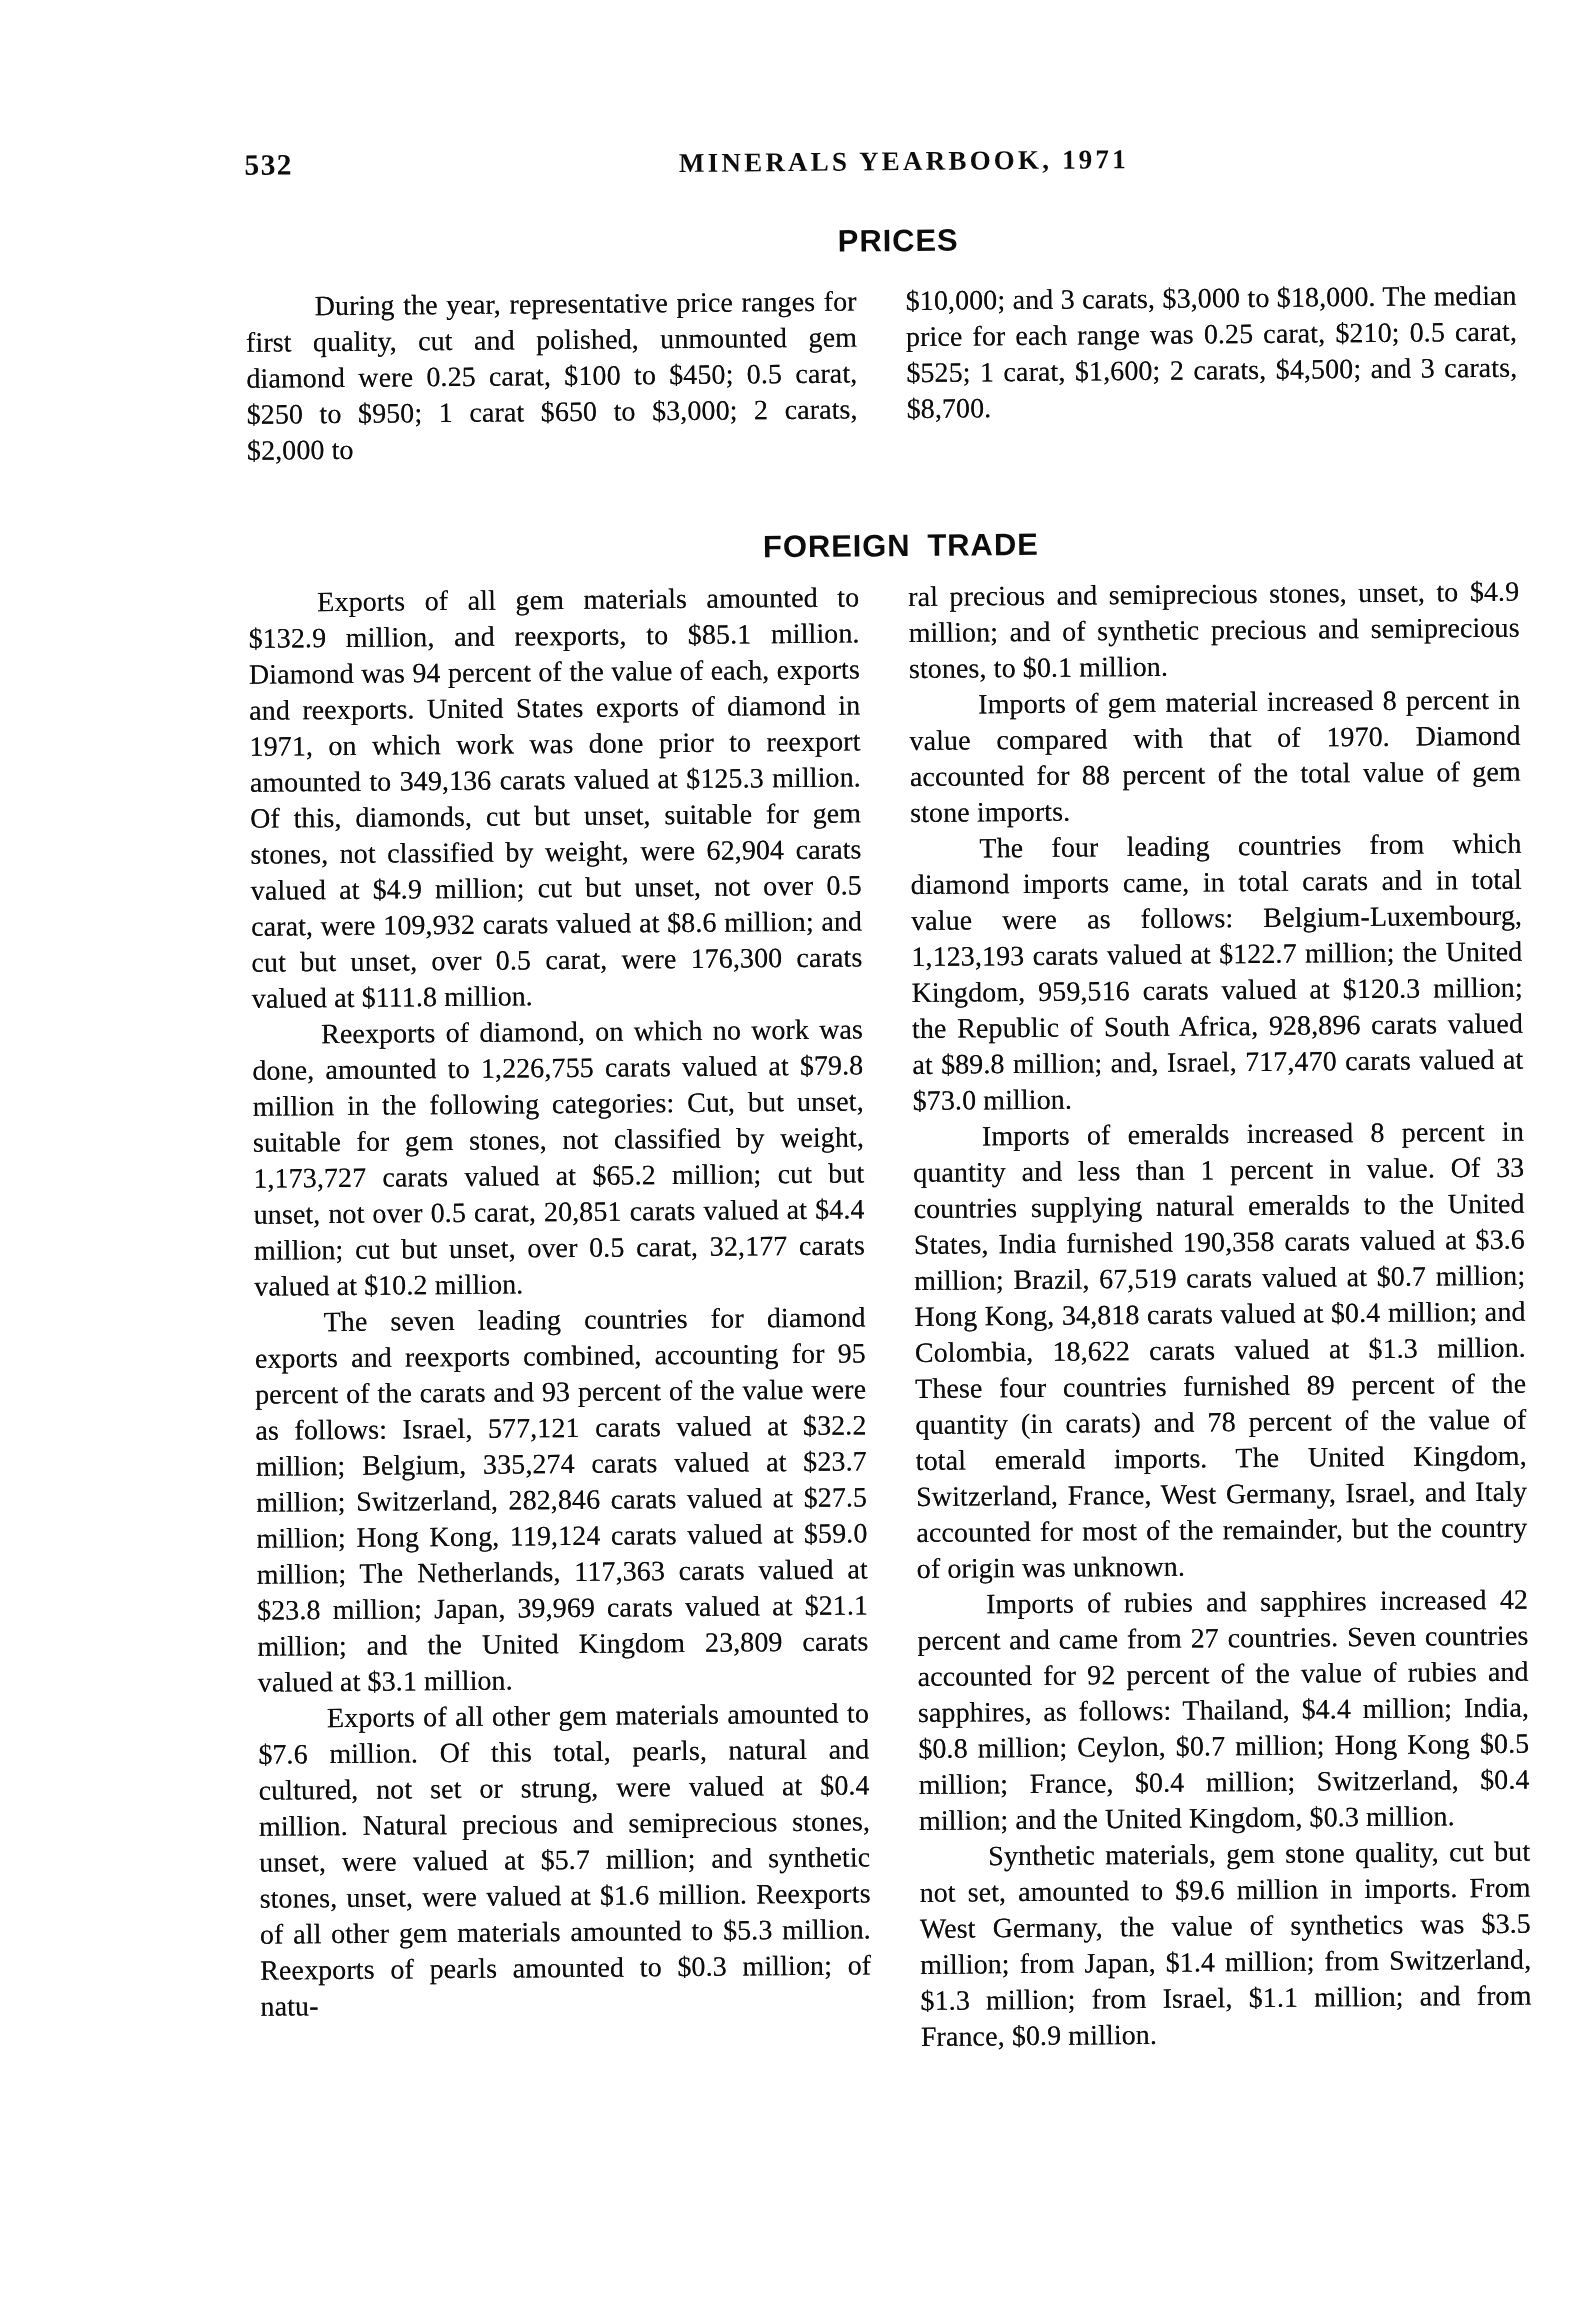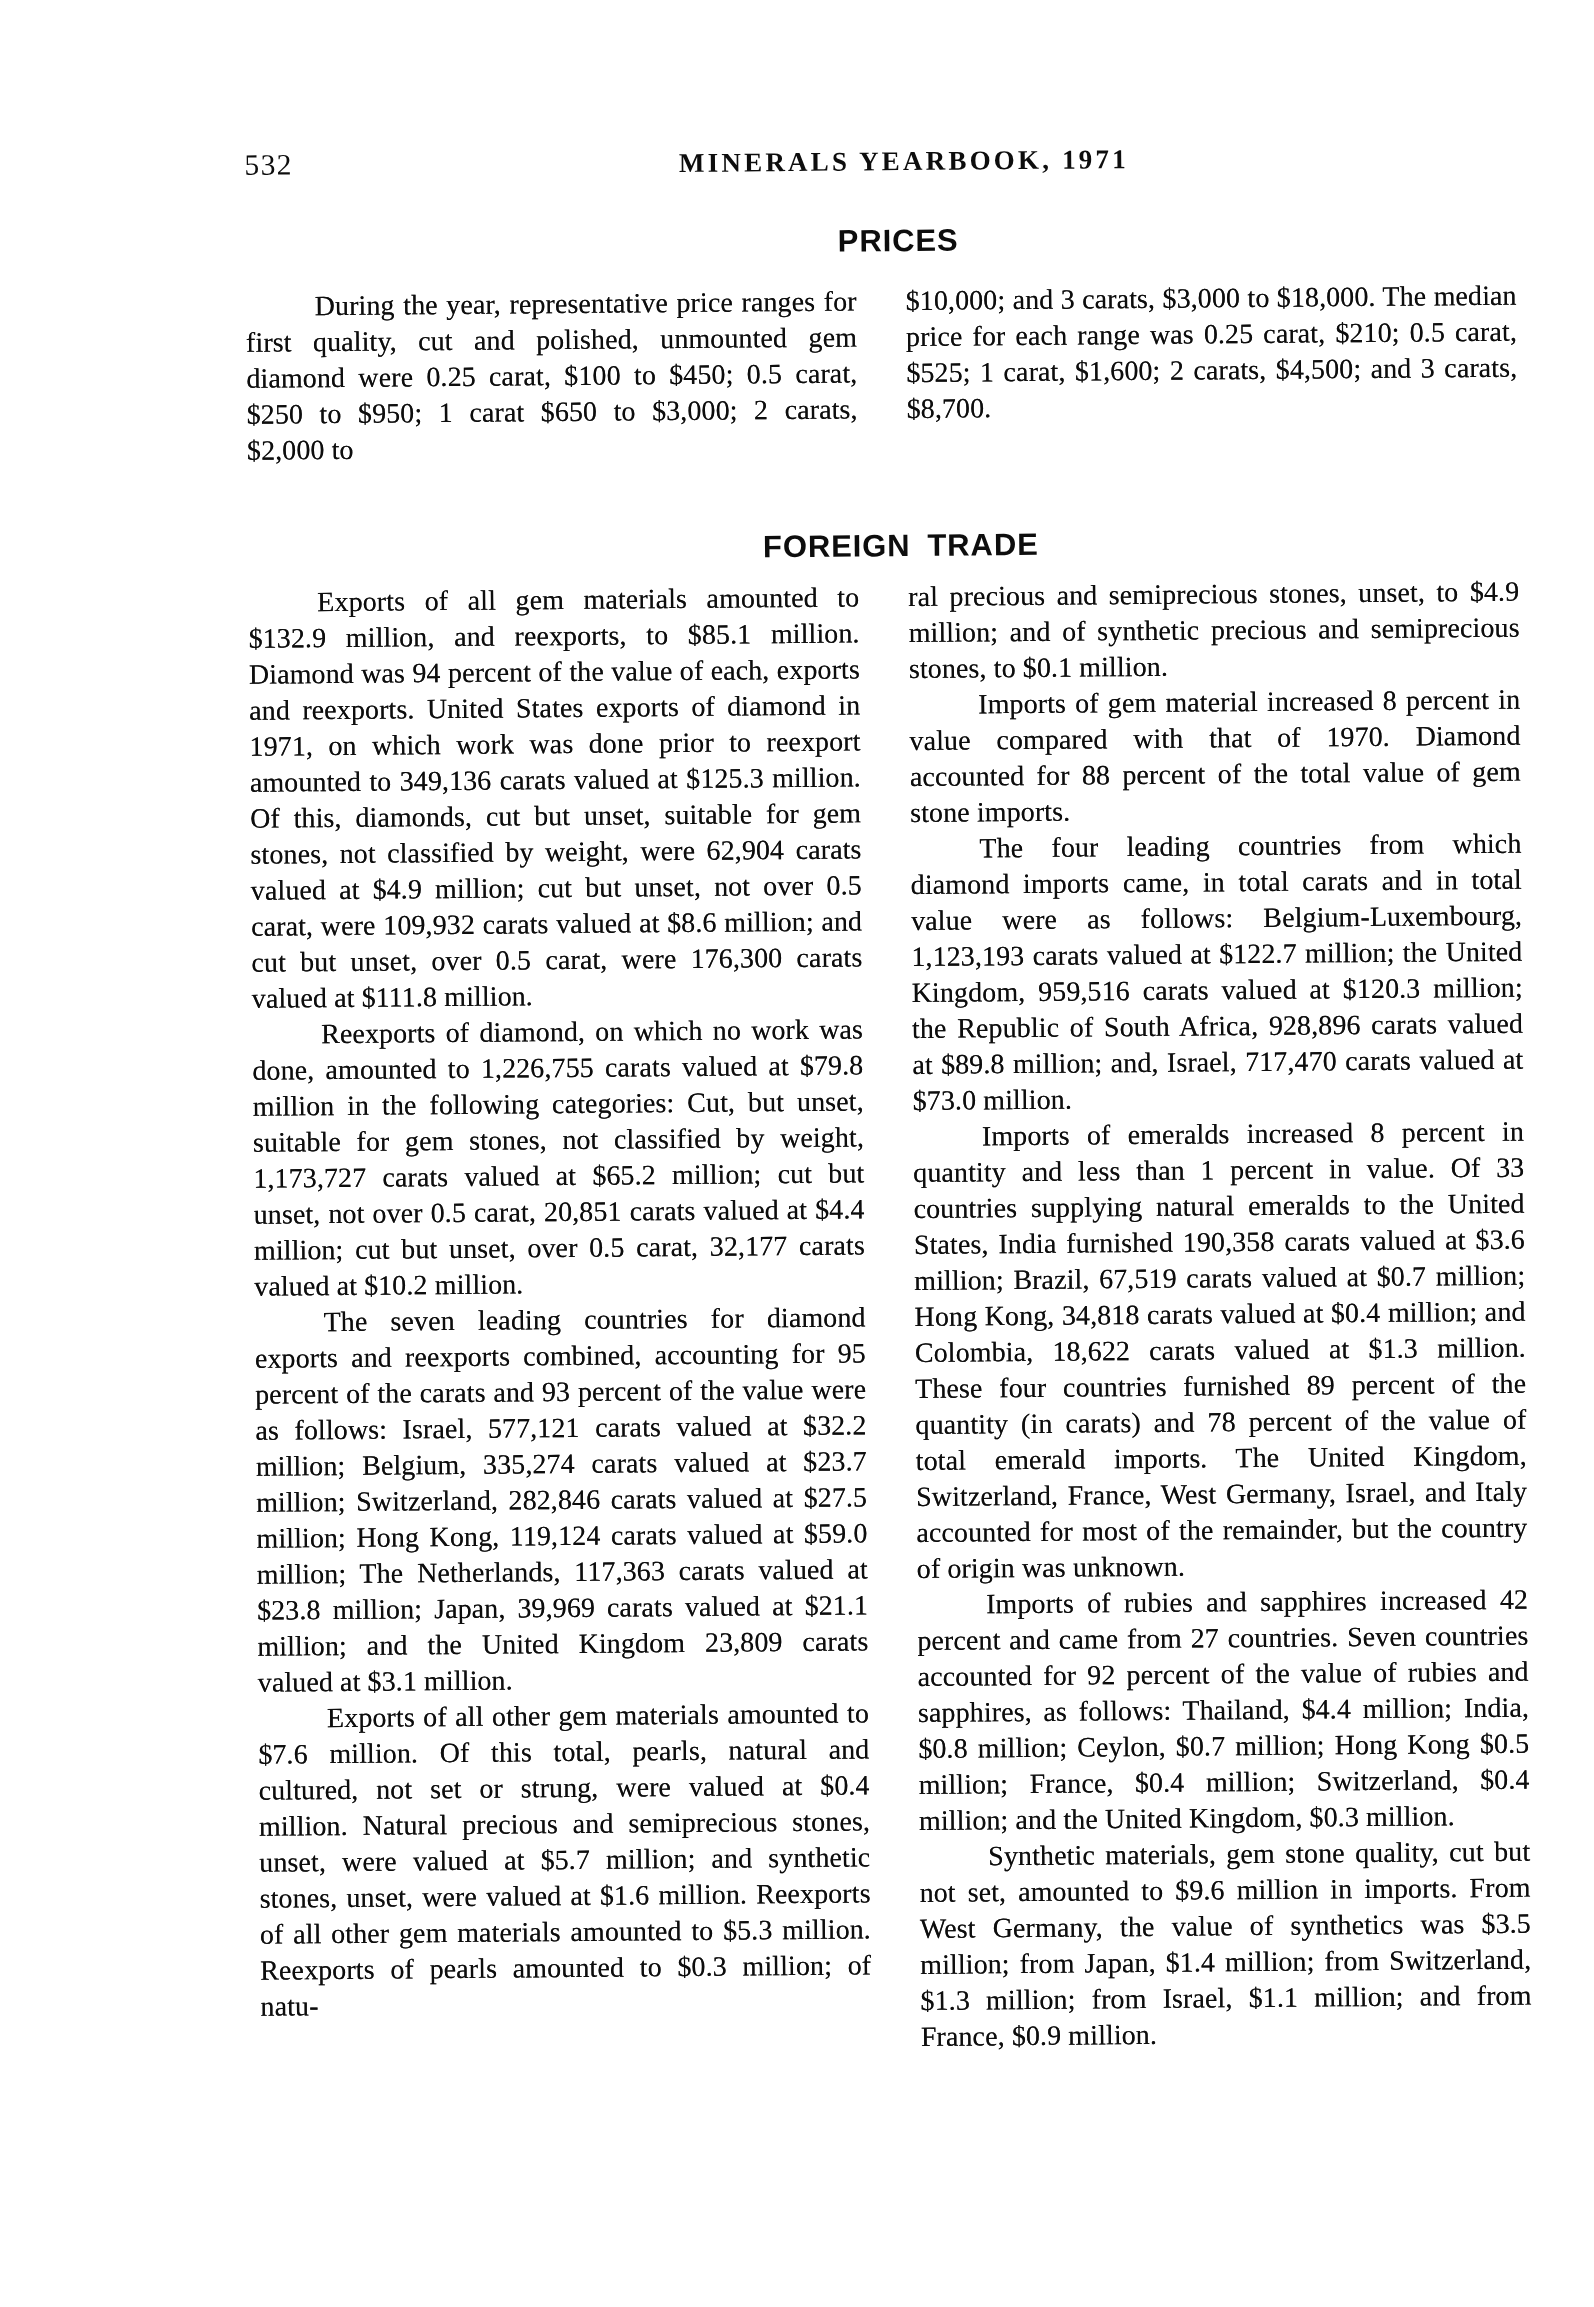--- a/index.html
+++ b/index.html
@@ -21,21 +21,21 @@
     inset: 0;
     transform: rotate(-0.5deg);
     transform-origin: 50% 45%;
   }
   
   .page-number {
     position: absolute;
     left: 253px;
     top: 144px;
     font-size: 29.5px;
-    font-weight: 400;
+    font-weight: 700;
     letter-spacing: 1.4px;
   }
   .running-title {
     position: absolute;
     left: 251px;
     width: 1273px;
     top: 147px;
     text-align: center;
     font-size: 27px;
     font-weight: 700;

